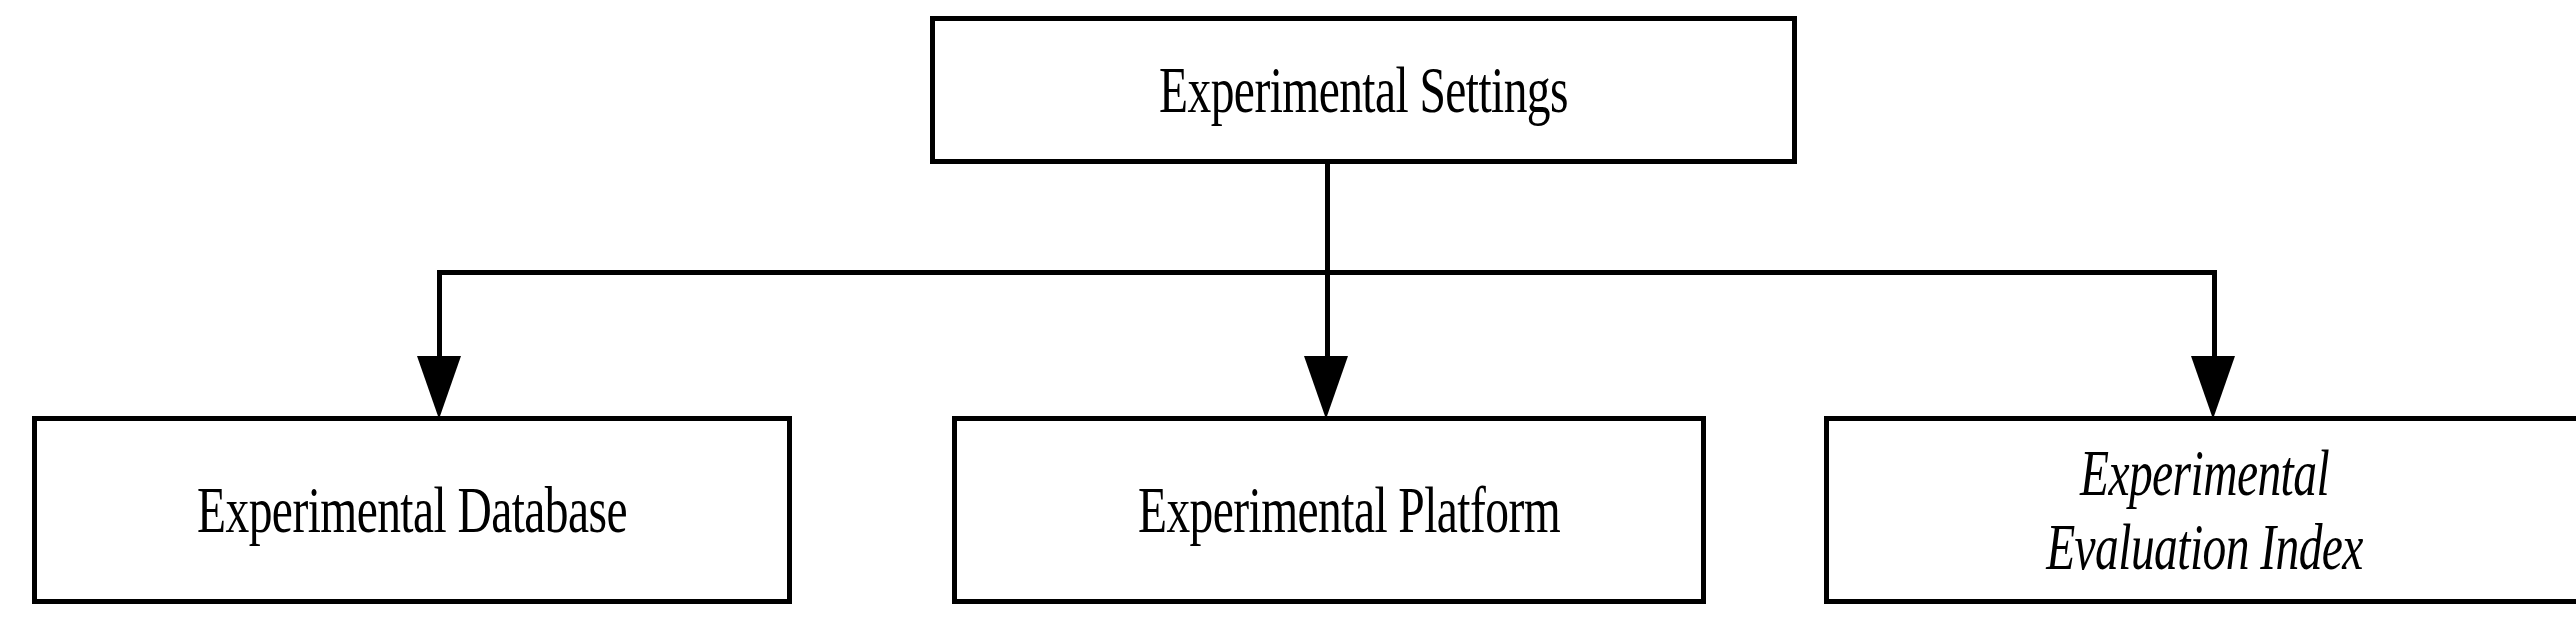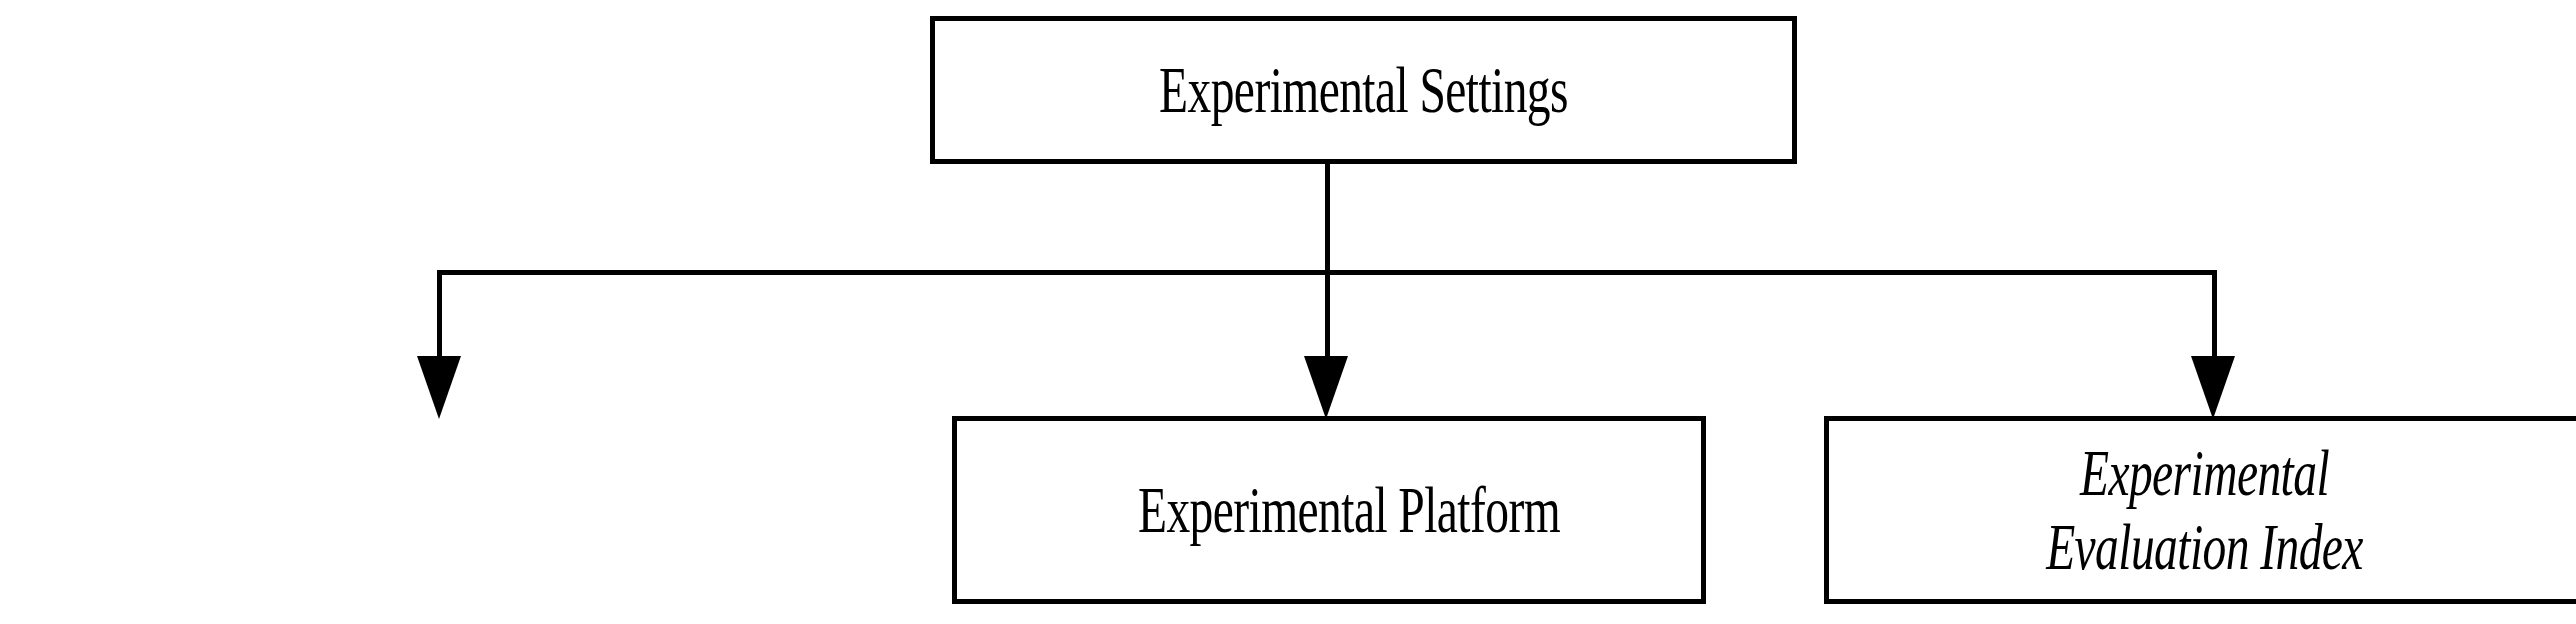--- a/index.html
+++ b/index.html
@@ -136,20 +136,23 @@
 
   <div class="conn-line" id="drop-left"></div>
   <div class="arrowhead" id="arrow-left"></div>
 
   <div class="conn-line" id="drop-center"></div>
   <div class="arrowhead" id="arrow-center"></div>
 
   <div class="conn-line" id="drop-right"></div>
   <div class="arrowhead" id="arrow-right"></div>
 
+  <div class="node" id="node-database">
+    <span class="node-label">Experimental Database</span>
+  </div>
 
   <div class="node" id="node-platform">
     <span class="node-label">Experimental Platform</span>
   </div>
 
   <div class="node" id="node-evalindex">
     <span class="node-label">Experimental
 Evaluation Index</span>
   </div>
 

